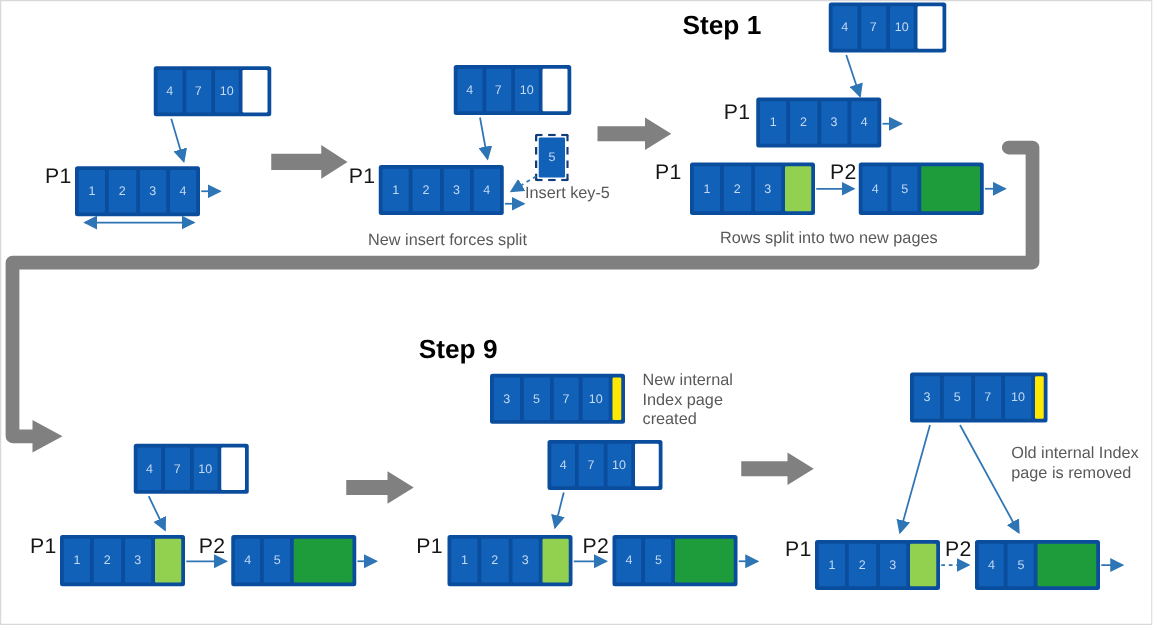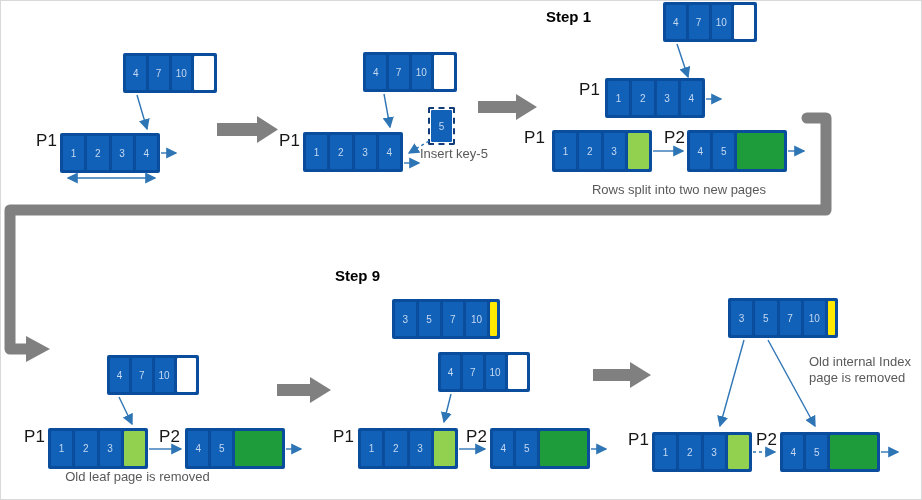--- a/index.html
+++ b/index.html
@@ -18,39 +18,42 @@
     font-size:10px;border-radius:1px;overflow:hidden;
   }
   .plabel{
     position:absolute;font-size:17px;color:#161616;z-index:1;letter-spacing:.2px;
   }
   .caption{
     position:absolute;font-size:13px;color:#595959;line-height:1.2;
     white-space:pre-line;z-index:1;
   }
   .caption.center{text-align:center;}
-  .caption.title{font-weight:bold;color:#000000;font-size:15px;}
+  .caption.title{font-weight:bold;color:#000000;font-size:21px;}
   svg.arrows{position:absolute;left:0;top:0;z-index:5;pointer-events:none;}
   .bline{stroke:var(--arrow,#2e75b6);stroke-width:1.4;fill:none;}
   .bdash{stroke-dasharray:3,3;}
   .mhead{fill:var(--arrow,#2e75b6);}
   .grayfill{fill:var(--gray,#808080);}
   .pipe{stroke:var(--gray,#808080);stroke-width:11;fill:none;stroke-linejoin:round;stroke-linecap:round;}
 </style>
 </head>
 <body>
 
 <div class="stage" id="stage">
 
   <div class="caption title" style="left:546px;top:8px;">Step 1</div>
   <div class="caption title" style="left:335px;top:267px;">Step 9</div>
 
   <div class="caption" style="left:420px;top:146px;">Insert key-5</div>
-  <div class="caption center" style="left:584px;top:182px;width:190px;">Rows split into two new pages</div>
-  <div class="caption center" style="left:50px;top:469px;width:175px;">Old leaf page is removed</div>
+  <div class="caption center" style="left:278px;top:184px;width:160px;">New insert forces split</div>
+  <div class="caption center" style="left:568px;top:182px;width:190px;">Rows split into two new pages</div>
+  <div class="caption" style="left:514px;top:296px;width:105px;">New internal
+Index page
+created</div>
   <div class="caption" style="left:809px;top:354px;width:115px;">Old internal Index
 page is removed</div>
 
   <svg class="arrows" width="922" height="500" viewBox="0 0 922 500">
     <defs>
       <marker id="ah" viewBox="0 0 8 8" refX="7" refY="4" markerWidth="8" markerHeight="8" orient="auto-start-reverse">
         <path d="M0,0 L8,4 L0,8 z" class="mhead"></path>
       </marker>
     </defs>
 

